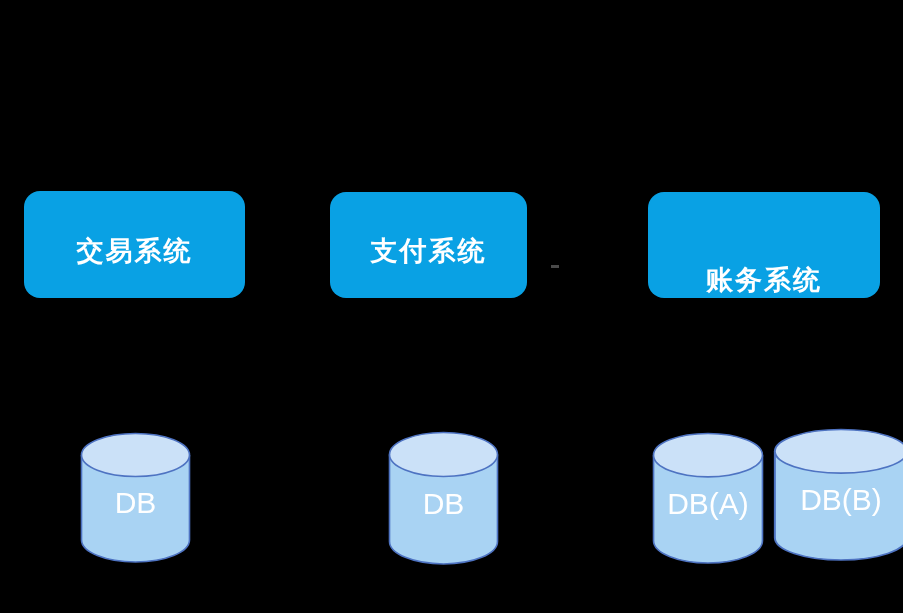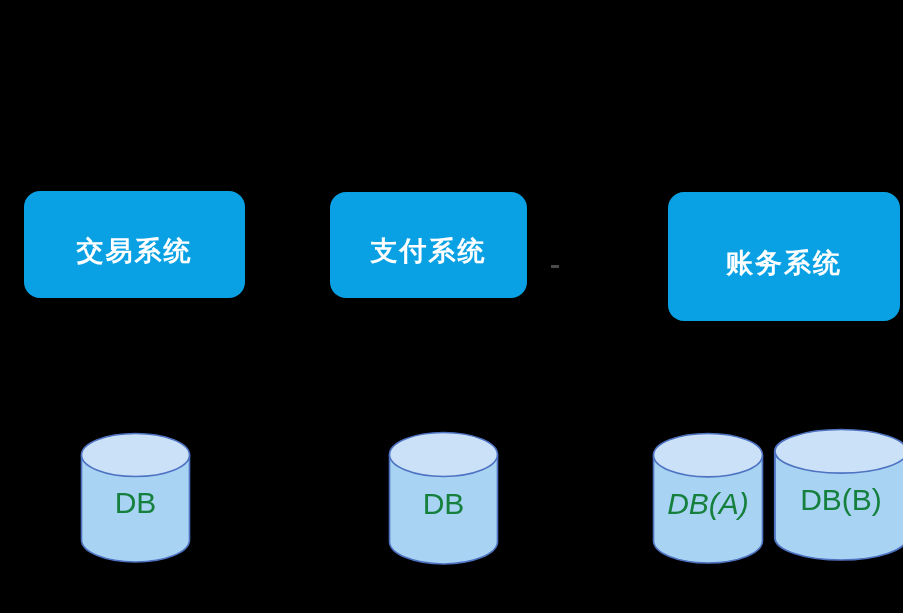--- a/index.html
+++ b/index.html
@@ -28,45 +28,45 @@
   .sys-label {
     color: #FFFFFF;
     font-size: 27px;
     font-weight: 600;
     letter-spacing: 2px;
     white-space: nowrap;
     margin-top: 12px;
   }
   .pos-box1 { left: 24px;  top: 191px; width: 221px; height: 107px; }
   .pos-box2 { left: 330px; top: 192px; width: 197px; height: 106px; }
-  .pos-box3 { left: 668px; top: 192px; width: 232px; height: 129px; }
+  .pos-box3 { left: 648px; top: 192px; width: 232px; height: 106px; align-items: flex-end; }
 
   
   .cylinder {
     position: absolute;
     display: flex;
     align-items: center;
     justify-content: center;
   }
   .cylinder svg {
     position: absolute;
     left: 0; top: 0;
     width: 100%; height: 100%;
   }
   .db-label {
     position: relative;
     padding-top: 10px;
-    color: #15803d;
+    color: #ffffff;
     font-size: 30px;
     font-weight: 400;
     white-space: nowrap;
   }
   .pos-cyl1 { left: 80px;  top: 432px; width: 111px; height: 132px; }
   .pos-cyl2 { left: 388px; top: 431px; width: 111px; height: 135px; }
-  .pos-cyl3 { left: 652px; top: 432px; width: 112px; height: 133px; font-style: italic; }
+  .pos-cyl3 { left: 652px; top: 432px; width: 112px; height: 133px; }
   .pos-cyl4 { left: 773px; top: 428px; width: 136px; height: 134px; }
 
   
   .dash-artifact {
     position: absolute;
     left: 551px;
     top: 265px;
     width: 8px;
     height: 3px;
     background: #4A4A4A;

